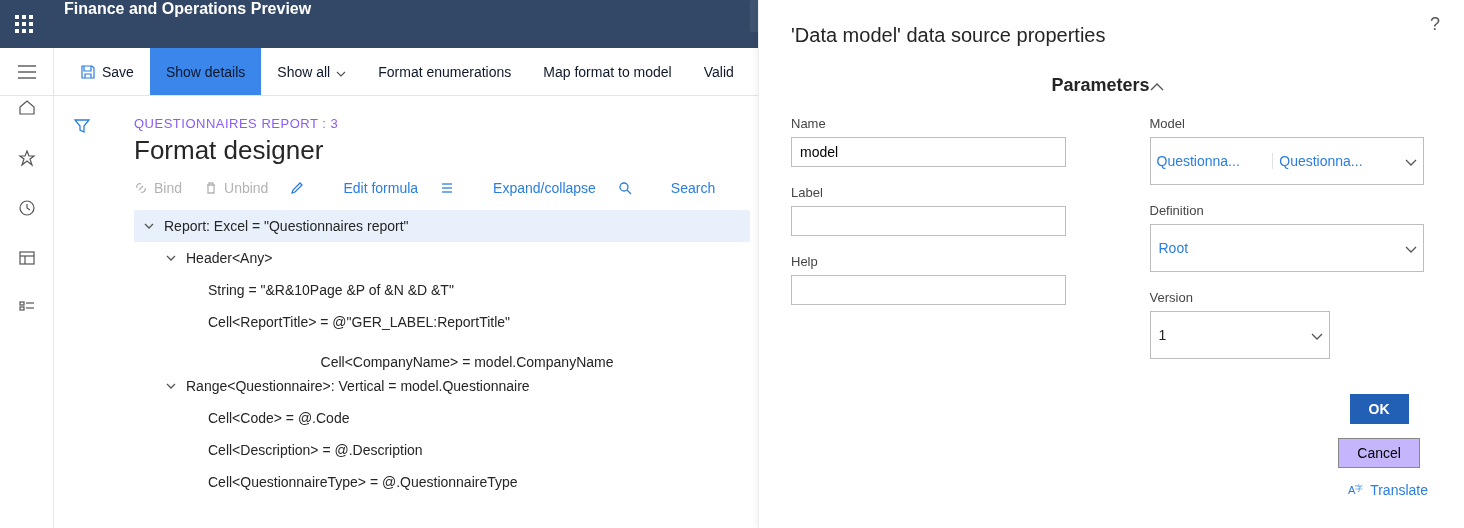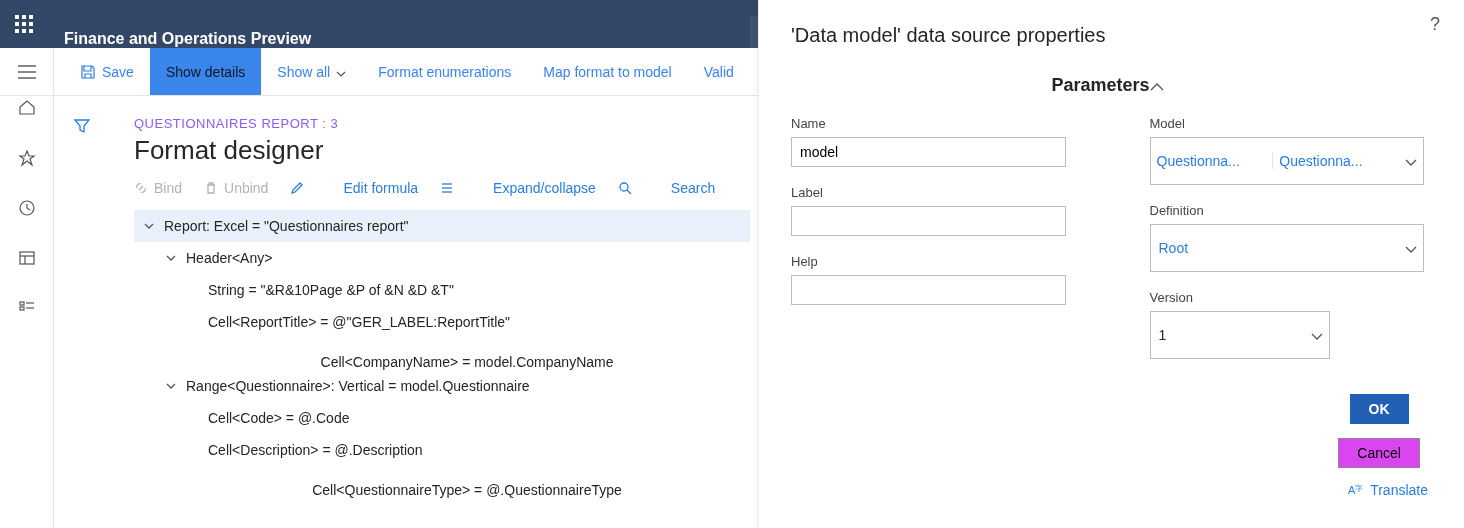--- a/index.html
+++ b/index.html
@@ -11,34 +11,34 @@
     --muted:#605e5c;
     --border:#d9d9d9;
     --panel-border:#e5e5e5;
     --selrow:#e8f1fb;
     --btn-primary:#2160b5;
   }
   *{box-sizing:border-box;}
   body{margin:0;font-family:"Segoe UI",Arial,sans-serif;font-size:14px;color:var(--text);background:#fff;width:1464px;height:528px;overflow:hidden;position:relative;}
   
   
-  .topbar{height:48px;background:var(--topbar);color:#fff;display:flex;align-items:flex-end;}
+  .topbar{height:48px;background:var(--topbar);color:#fff;display:flex;align-items:flex-start;}
   .waffle{width:48px;height:48px;display:flex;align-items:center;justify-content:center;}
   .waffle-grid{display:grid;grid-template-columns:repeat(3,4px);grid-template-rows:repeat(3,4px);gap:3px;}
   .waffle-grid span{background:#fff;width:4px;height:4px;}
   .apptitle{font-size:16px;font-weight:600;padding:0 16px;}
   .searchwrap{margin-left:auto;margin-right:0;width:274px;height:32px;background:var(--topbar-light);border-radius:2px;display:flex;align-items:center;padding:0 12px;color:#d0d6df;margin-right:440px;}
   .searchwrap svg{margin-right:8px;}
   .searchwrap span{font-size:14px;}
   
   
   .chromerow{position:relative;height:48px;display:flex;align-items:stretch;border-bottom:1px solid var(--panel-border);}
   .hamb{width:54px;display:flex;align-items:center;justify-content:center;border-right:0;}
   .cmdbar{display:flex;align-items:stretch;padding-left:10px;}
-  .cmd{display:flex;align-items:center;padding:0 16px;cursor:pointer;color:#3b82f6;font-size:14px;gap:6px;}
+  .cmd{display:flex;align-items:center;padding:0 16px;cursor:pointer;color:#0f172a;font-size:14px;gap:6px;}
   .cmd.active{background:var(--accent2);color:#0f172a;}
   .cmd .ic{display:inline-flex;}
   
   
   .leftrail{position:absolute;top:48px;left:0;width:54px;bottom:0;border-right:1px solid var(--panel-border);display:flex;flex-direction:column;align-items:center;padding-top:48px;gap:26px;color:#555;}
   .leftrail .rbtn{width:24px;height:24px;display:flex;align-items:center;justify-content:center;}
   
   
   .main{position:absolute;left:54px;top:96px;right:706px;bottom:0;display:flex;}
   .filtercol{width:56px;border-right:0;display:flex;justify-content:center;padding-top:22px;color:var(--accent);}
@@ -70,21 +70,21 @@
   .combo{position:relative;width:100%;height:48px;border:1px solid #bdbdbd;display:flex;align-items:center;padding:0 28px 0 8px;font-size:14px;}
   .combo.link{color:var(--accent);}
   .combo .caret{position:absolute;right:6px;top:50%;transform:translateY(-50%);color:#555;}
   .combo.split{padding-left:0;}
   .combo.split .half{flex:1;padding:0 6px;color:var(--accent);overflow:hidden;text-overflow:ellipsis;white-space:nowrap;}
   .combo.split .half+ .half{border-left:1px solid #e3e3e3;}
   .narrow{width:180px;}
   
   
   .rfooter{position:absolute;right:36px;bottom:30px;display:flex;align-items:center;gap:14px;flex-direction:column;}
-  .btn{height:30px;padding:0 18px;border:1px solid #8a8886;background:#d946ef;font-size:14px;cursor:pointer;font-family:inherit;}
+  .btn{height:30px;padding:0 18px;border:1px solid #8a8886;background:#c4b5fd;font-size:14px;cursor:pointer;font-family:inherit;}
   .btn.primary{background:var(--btn-primary);color:#fff;border-color:var(--btn-primary);font-weight:600;}
   .tlink{display:flex;align-items:center;gap:6px;color:var(--accent);font-size:14px;cursor:pointer;margin-left:18px;}
 </style>
 </head>
 <body>
 
 <div class="topbar">
   <div class="waffle">
     <div class="waffle-grid">
       <span></span>
@@ -262,21 +262,21 @@
           <span class="lbl">Range&lt;Questionnaire&gt;: Vertical = model.Questionnaire</span>
         </div>
         <div class="trow" style="padding-left: 50px;">
           <span class="tw"></span>
           <span class="lbl">Cell&lt;Code&gt; = @.Code</span>
         </div>
         <div class="trow" style="padding-left: 50px;">
           <span class="tw"></span>
           <span class="lbl">Cell&lt;Description&gt; = @.Description</span>
         </div>
-        <div class="trow" style="padding-left: 50px; flex-direction: column;">
+        <div class="trow" style="padding-left: 50px;">
           <span class="tw"></span>
           <span class="lbl">Cell&lt;QuestionnaireType&gt; = @.QuestionnaireType</span>
         </div>
       </div>
   </div>
 </div>
 
 <div class="rpanel">
   <div class="rhelp">?</div>
   <div class="rtitle">'Data model' data source properties</div>

